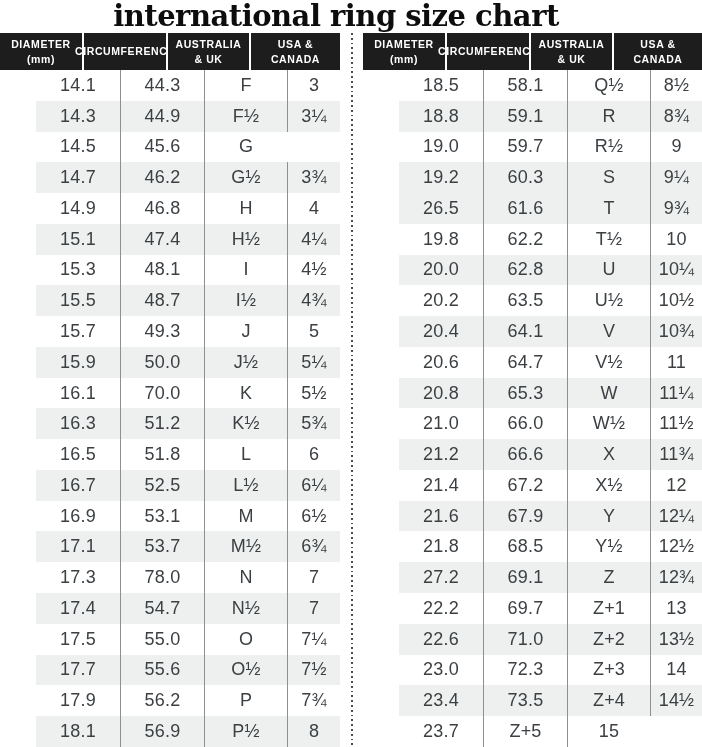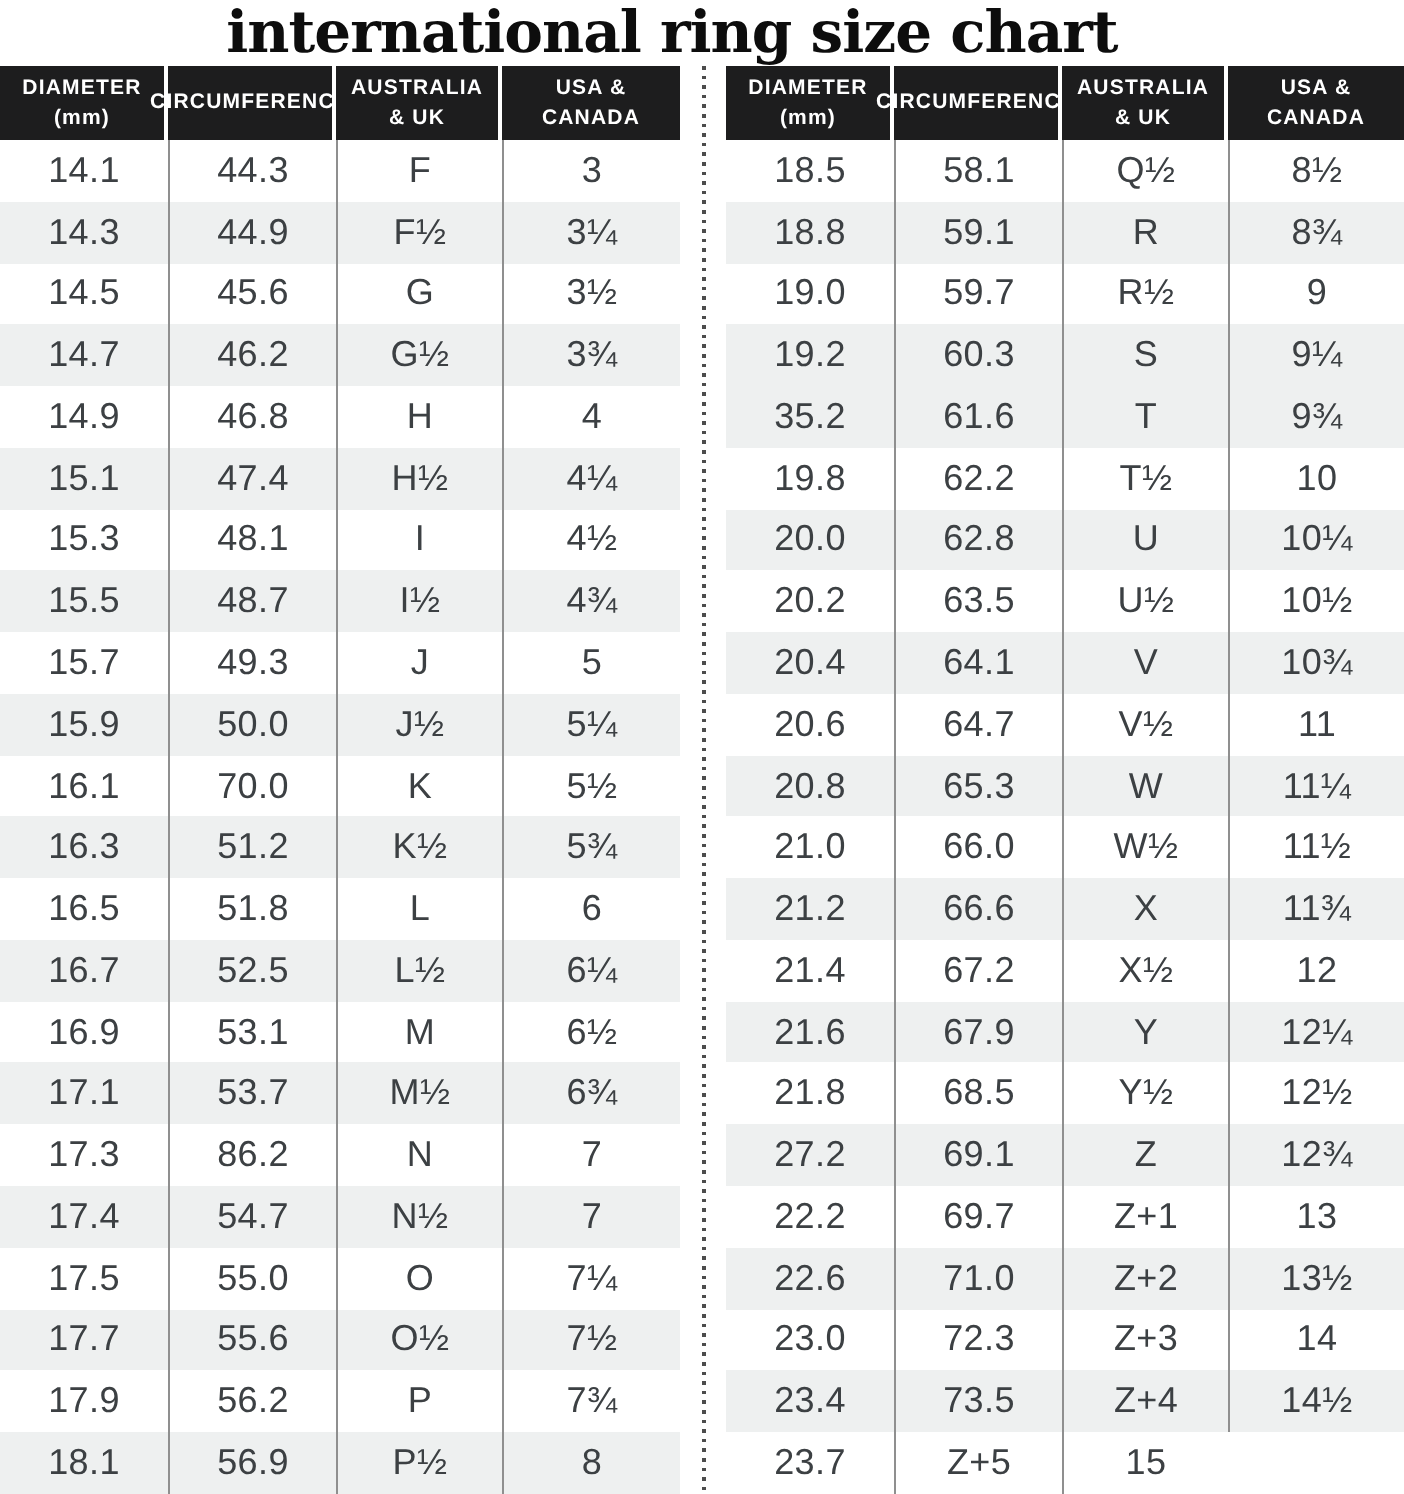--- a/index.html
+++ b/index.html
@@ -71,20 +71,21 @@
     text-align: center;
     font-size: 10.5px;
     font-weight: bold;
     letter-spacing: 0.6px;
     line-height: 1.35;
   }
   .row {
     flex: 1;
     display: grid;
     grid-template-columns: 84px 84px 83px 1fr;
+    margin-left: 36px;
   }
   .row.stripe {
     background: var(--row-stripe, #eef0f0);
   }
   .cell {
     display: flex;
     align-items: center;
     justify-content: center;
     font-size: 18px;
     color: var(--body-text, #3c4043);
@@ -128,21 +129,20 @@
         <div class="row stripe">
           <div class="cell">14.3</div>
           <div class="cell">44.9</div>
           <div class="cell">F½</div>
           <div class="cell">3¼</div>
         </div>
         <div class="row">
           <div class="cell">14.5</div>
           <div class="cell">45.6</div>
           <div class="cell">G</div>
-          <div class="cell">3½</div>
         </div>
         <div class="row stripe">
           <div class="cell">14.7</div>
           <div class="cell">46.2</div>
           <div class="cell">G½</div>
           <div class="cell">3¾</div>
         </div>
         <div class="row">
           <div class="cell">14.9</div>
           <div class="cell">46.8</div>
@@ -210,21 +210,21 @@
           <div class="cell">6½</div>
         </div>
         <div class="row stripe">
           <div class="cell">17.1</div>
           <div class="cell">53.7</div>
           <div class="cell">M½</div>
           <div class="cell">6¾</div>
         </div>
         <div class="row">
           <div class="cell">17.3</div>
-          <div class="cell">86.2</div>
+          <div class="cell">78.0</div>
           <div class="cell">N</div>
           <div class="cell">7</div>
         </div>
         <div class="row stripe">
           <div class="cell">17.4</div>
           <div class="cell">54.7</div>
           <div class="cell">N½</div>
           <div class="cell">7</div>
         </div>
         <div class="row">
@@ -289,21 +289,21 @@
           <div class="cell">R½</div>
           <div class="cell">9</div>
         </div>
         <div class="row stripe">
           <div class="cell">19.2</div>
           <div class="cell">60.3</div>
           <div class="cell">S</div>
           <div class="cell">9¼</div>
         </div>
         <div class="row stripe">
-          <div class="cell">35.2</div>
+          <div class="cell">26.5</div>
           <div class="cell">61.6</div>
           <div class="cell">T</div>
           <div class="cell">9¾</div>
         </div>
         <div class="row">
           <div class="cell">19.8</div>
           <div class="cell">62.2</div>
           <div class="cell">T½</div>
           <div class="cell">10</div>
         </div>

